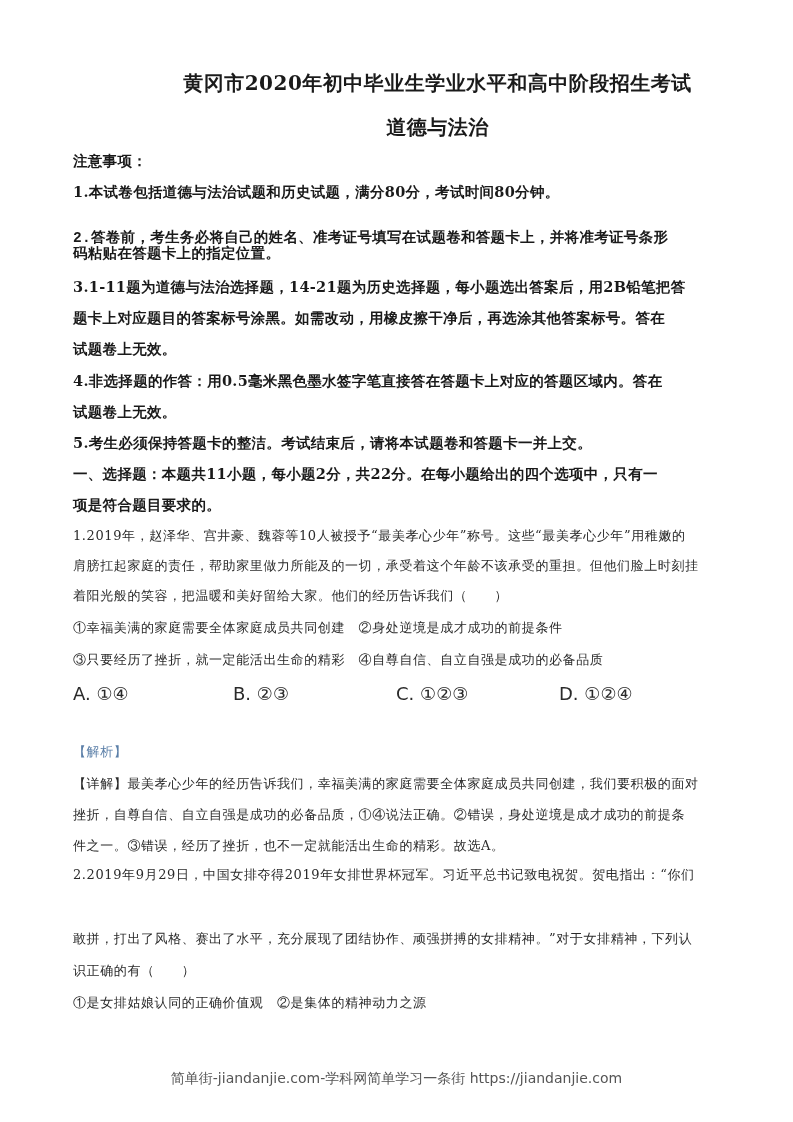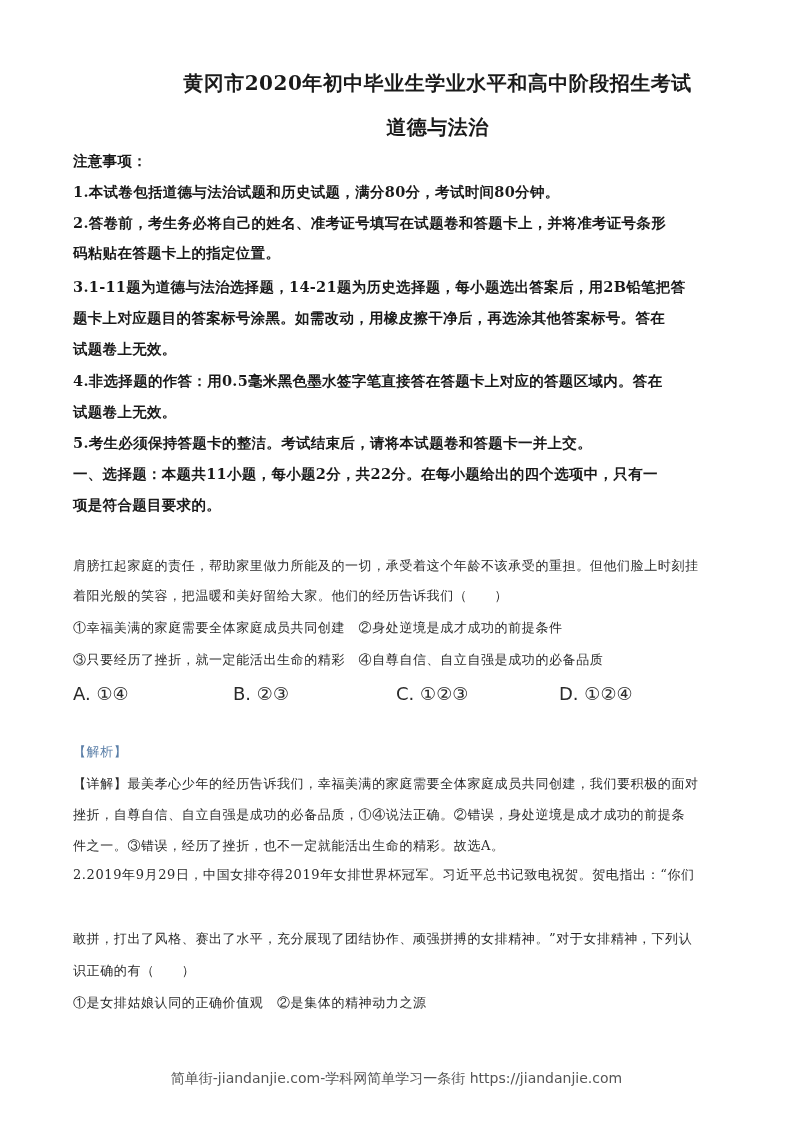--- a/index.html
+++ b/index.html
@@ -31,32 +31,33 @@
 </head>
 <body>
 
 <div class="page">
 
   <div class="title t1">黄冈市2020年初中毕业生学业水平和高中阶段招生考试</div>
   <div class="title t2">道德与法治</div>
 
   <div class="line bold" style="top:152px;">注意事项：</div>
   <div class="line bold" style="top:183px;">1.本试卷包括道德与法治试题和历史试题，满分80分，考试时间80分钟。</div>
-  <div class="line bold" style="top:214px;">2.答卷前，考生务必将自己的姓名、准考证号填写在试题卷和答题卡上，并将准考证号条形</div>
+  <div class="line bold" style="top:228px;font-family:Liberation Mono, monospace;">2.答卷前，考生务必将自己的姓名、准考证号填写在试题卷和答题卡上，并将准考证号条形</div>
   <div class="line bold" style="top:244px;">码粘贴在答题卡上的指定位置。</div>
   <div class="line bold" style="top:278px;">3.1-11题为道德与法治选择题，14-21题为历史选择题，每小题选出答案后，用2B铅笔把答</div>
   <div class="line bold" style="top:309px;">题卡上对应题目的答案标号涂黑。如需改动，用橡皮擦干净后，再选涂其他答案标号。答在</div>
   <div class="line bold" style="top:340px;">试题卷上无效。</div>
   <div class="line bold" style="top:372px;">4.非选择题的作答：用0.5毫米黑色墨水签字笔直接答在答题卡上对应的答题区域内。答在</div>
   <div class="line bold" style="top:403px;">试题卷上无效。</div>
   <div class="line bold" style="top:434px;">5.考生必须保持答题卡的整洁。考试结束后，请将本试题卷和答题卡一并上交。</div>
 
   <div class="line bold" style="top:465px;">一、选择题：本题共11小题，每小题2分，共22分。在每小题给出的四个选项中，只有一</div>
   <div class="line bold" style="top:496px;">项是符合题目要求的。</div>
 
+  <div class="line normal" style="top:527px;">1.2019年，赵泽华、宫井豪、魏蓉等10人被授予“最美孝心少年”称号。这些“最美孝心少年”用稚嫩的</div>
   <div class="line normal" style="top:557px;">肩膀扛起家庭的责任，帮助家里做力所能及的一切，承受着这个年龄不该承受的重担。但他们脸上时刻挂</div>
   <div class="line normal" style="top:587px;">着阳光般的笑容，把温暖和美好留给大家。他们的经历告诉我们（　　）</div>
 
   <div class="line normal" style="top:619px;">①幸福美满的家庭需要全体家庭成员共同创建　②身处逆境是成才成功的前提条件</div>
   <div class="line normal" style="top:651px;">③只要经历了挫折，就一定能活出生命的精彩　④自尊自信、自立自强是成功的必备品质</div>
 
   <div class="opt" style="left:73px; top:683px;">A. ①④</div>
   <div class="opt" style="left:233px; top:683px;">B. ②③</div>
   <div class="opt" style="left:396px; top:683px;">C. ①②③</div>
   <div class="opt" style="left:559px; top:683px;">D. ①②④</div>

